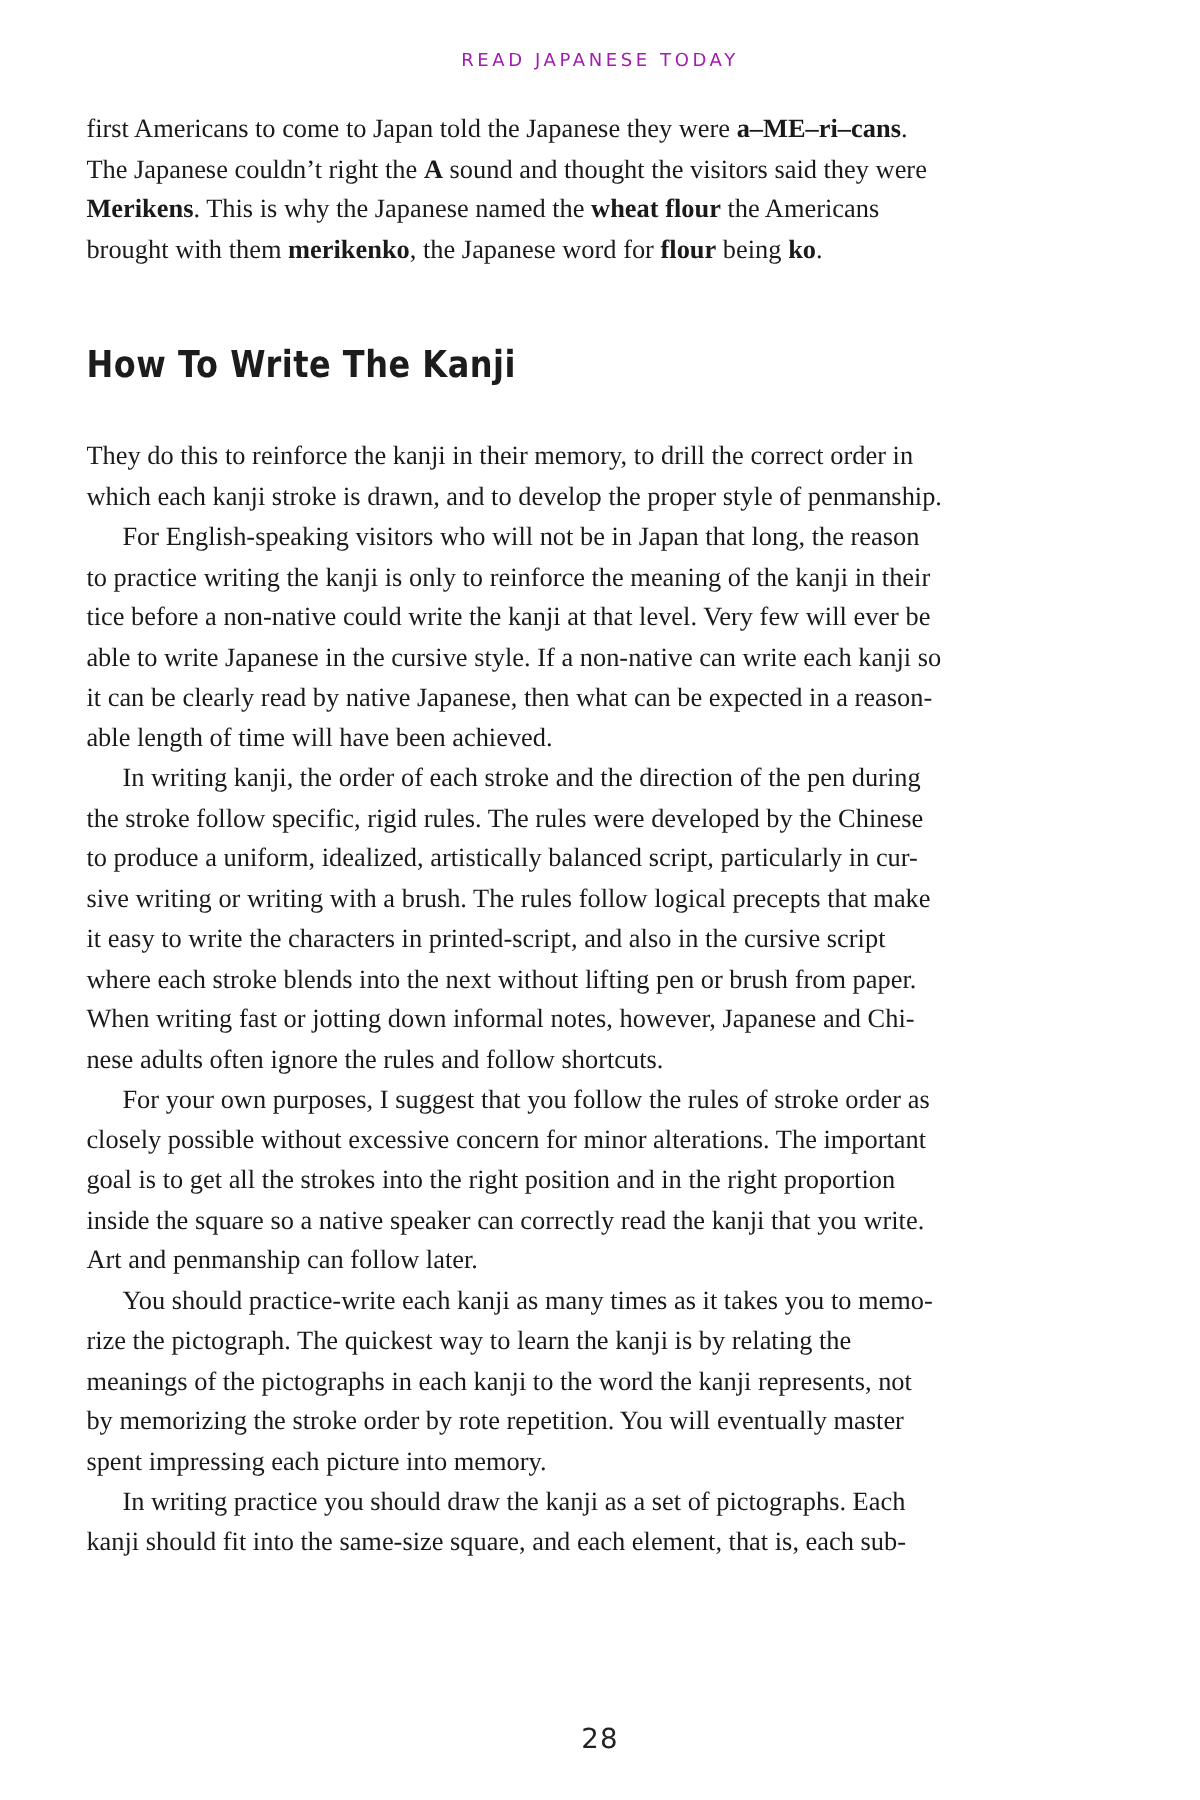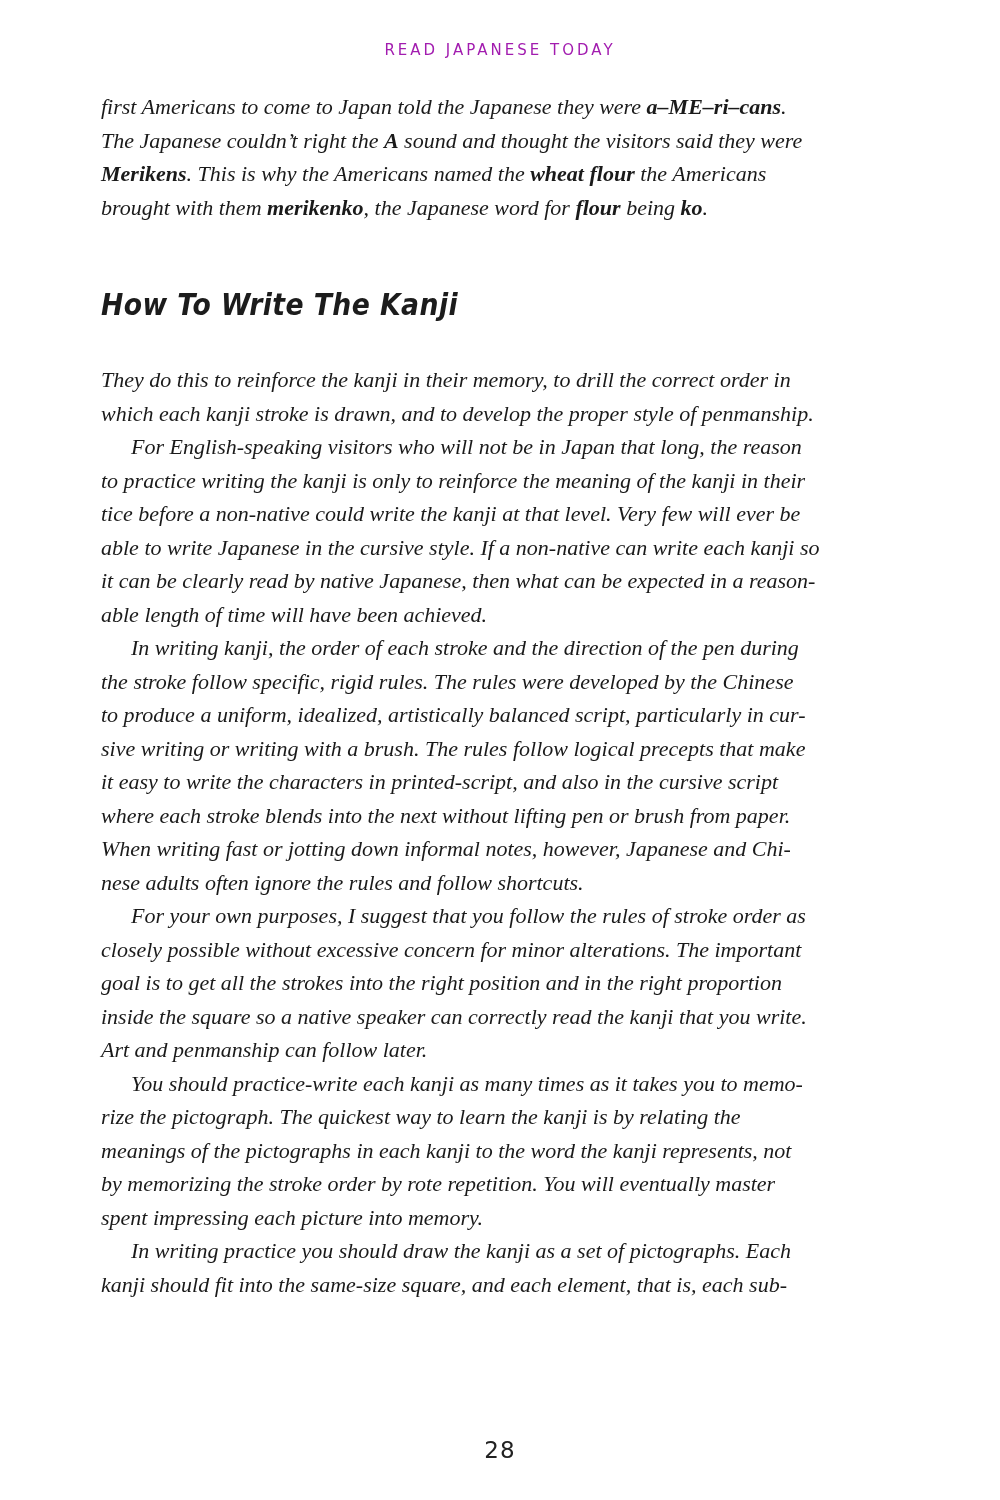--- a/index.html
+++ b/index.html
@@ -24,23 +24,22 @@
     text-align: center;
     font-family: "DejaVu Sans", "Liberation Sans", sans-serif;
     font-size: 15px;
     font-weight: 400;
     letter-spacing: 3px;
     color: #a21caf;
   }
   .content {
     position: absolute;
     top: 90px;
-    left: 101px;
+    left: 72px;
     width: 840px;
-    font-style: italic;
   }
   .paragraph {
     margin: 0;
   }
   .line {
     line-height: 33.5px;
     font-size: 22px;
     white-space: nowrap;
     color: #1a1a1a;
   }
@@ -77,21 +76,21 @@
 </head>
 <body>
 
 <div class="page">
   <div class="running-header">READ JAPANESE TODAY</div>
 
   <div class="content">
       <div class="paragraph">
         <div class="line first"><span>first Americans to come to Japan told the Japanese they were </span><span class="bold">a–ME–ri–cans</span><span>.</span></div>
         <div class="line"><span>The Japanese couldn’t right the </span><span class="bold">A</span><span> sound and thought the visitors said they were</span></div>
-        <div class="line"><span class="bold">Merikens</span><span>. This is why the Americans named the </span><span class="bold">wheat flour</span><span> the Americans</span></div>
+        <div class="line"><span class="bold">Merikens</span><span>. This is why the Japanese named the </span><span class="bold">wheat flour</span><span> the Americans</span></div>
         <div class="line"><span>brought with them </span><span class="bold">merikenko</span><span>, the Japanese word for </span><span class="bold">flour</span><span> being </span><span class="bold">ko</span><span>.</span></div>
       </div>
       <h2 class="section-heading">How To Write The Kanji</h2>
       <div class="paragraph">
         <div class="line">They do this to reinforce the kanji in their memory, to drill the correct order in</div>
         <div class="line">which each kanji stroke is drawn, and to develop the proper style of penmanship.</div>
       </div>
       <div class="paragraph indent">
         <div class="line first">For English-speaking visitors who will not be in Japan that long, the reason</div>
         <div class="line">to practice writing the kanji is only to reinforce the meaning of the kanji in their</div>

